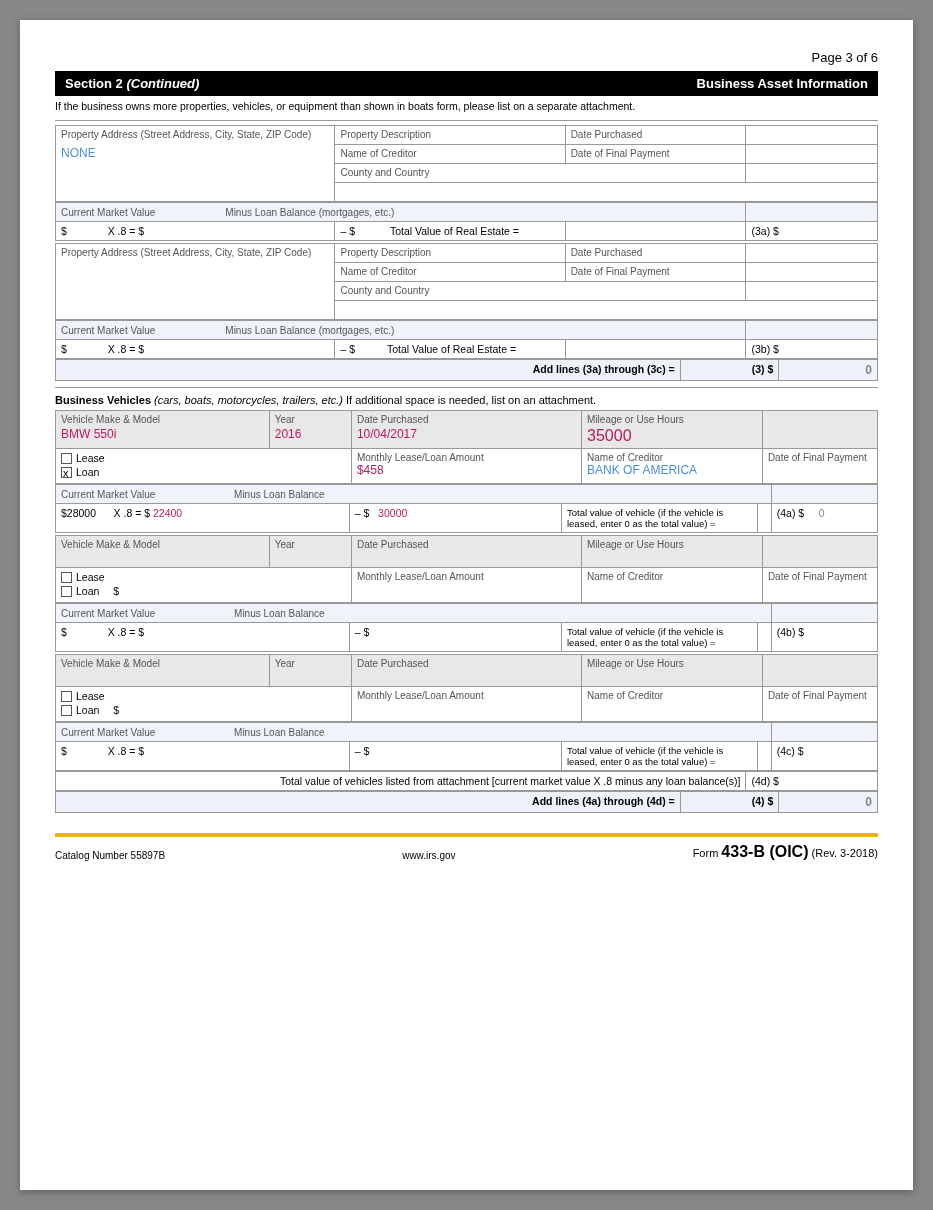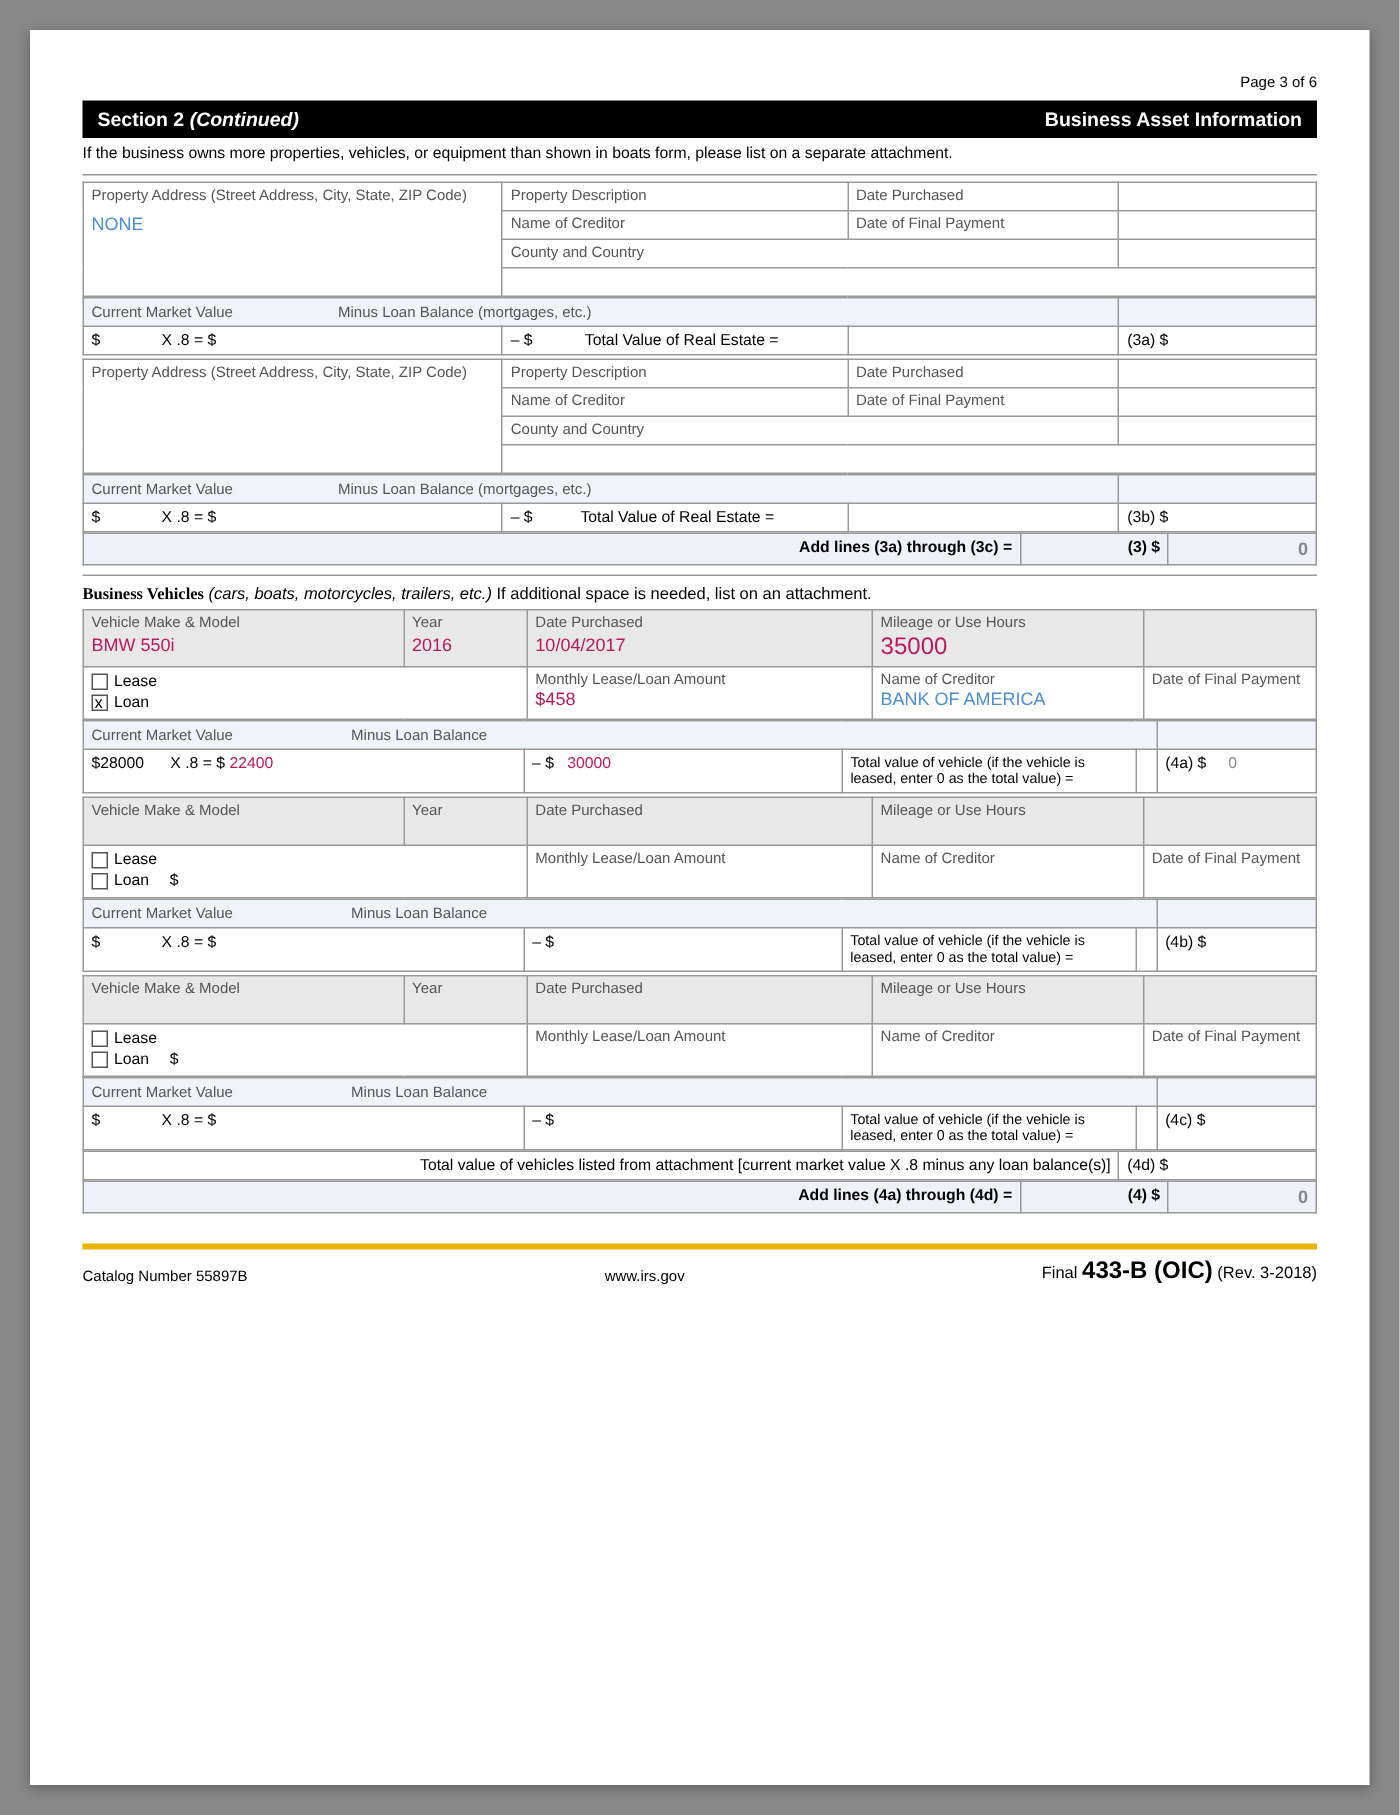--- a/index.html
+++ b/index.html
@@ -14,21 +14,21 @@
     .page {
       background: #fff;
       width: 893px;
       min-height: 1170px;
       padding: 30px 35px 30px 35px;
       position: relative;
       box-shadow: 0 2px 8px rgba(0,0,0,0.3);
     }
     .page-number {
       text-align: right;
-      font-size: 10px;
+      font-size: 13px;
       margin-bottom: 6px;
     }
     .section-header {
       background: #000;
       color: #fff;
       font-size: 13px;
       font-weight: bold;
       padding: 5px 10px;
       display: flex;
       justify-content: space-between;
@@ -56,21 +56,21 @@
       font-size: 10.5px;
     }
     .form-table .label-cell {
       color: #555;
       font-size: 10px;
     }
     .blue-text { color: #4a90d9; font-size: 12px; }
     .field-value { color: #be185d; }
     .bg-light { background: #f0f4fa; }
     .bg-header-row { background: #e8e8e8; }
-    .bold { font-weight: bold; font-family: Liberation Serif, serif; }
+    .bold { font-weight: bold; }
     .thin-divider {
       border-top: 1px solid #999;
       margin: 4px 0;
     }
     .checkbox-cell {
       display: flex;
       align-items: center;
       gap: 4px;
       margin-bottom: 2px;
     }
@@ -504,18 +504,18 @@
         <td style="width:12%; font-weight:bold;">(4) $</td>
         <td style="width:12%; text-align:right; font-size:12px; color:#888;">0</td>
       </tr>
     </tbody>
   </table>
 
   <div class="footer-section">
     <div class="footer-left">Catalog Number 55897B</div>
     <div class="footer-center">www.irs.gov</div>
     <div class="footer-right">
-      <span>Final</span>
+      <span>Form</span>
       <span class="form-number">433-B (OIC)</span>
       <span>(Rev. 3-2018)</span>
     </div>
   </div>
 </div>
 
 </body></html>

